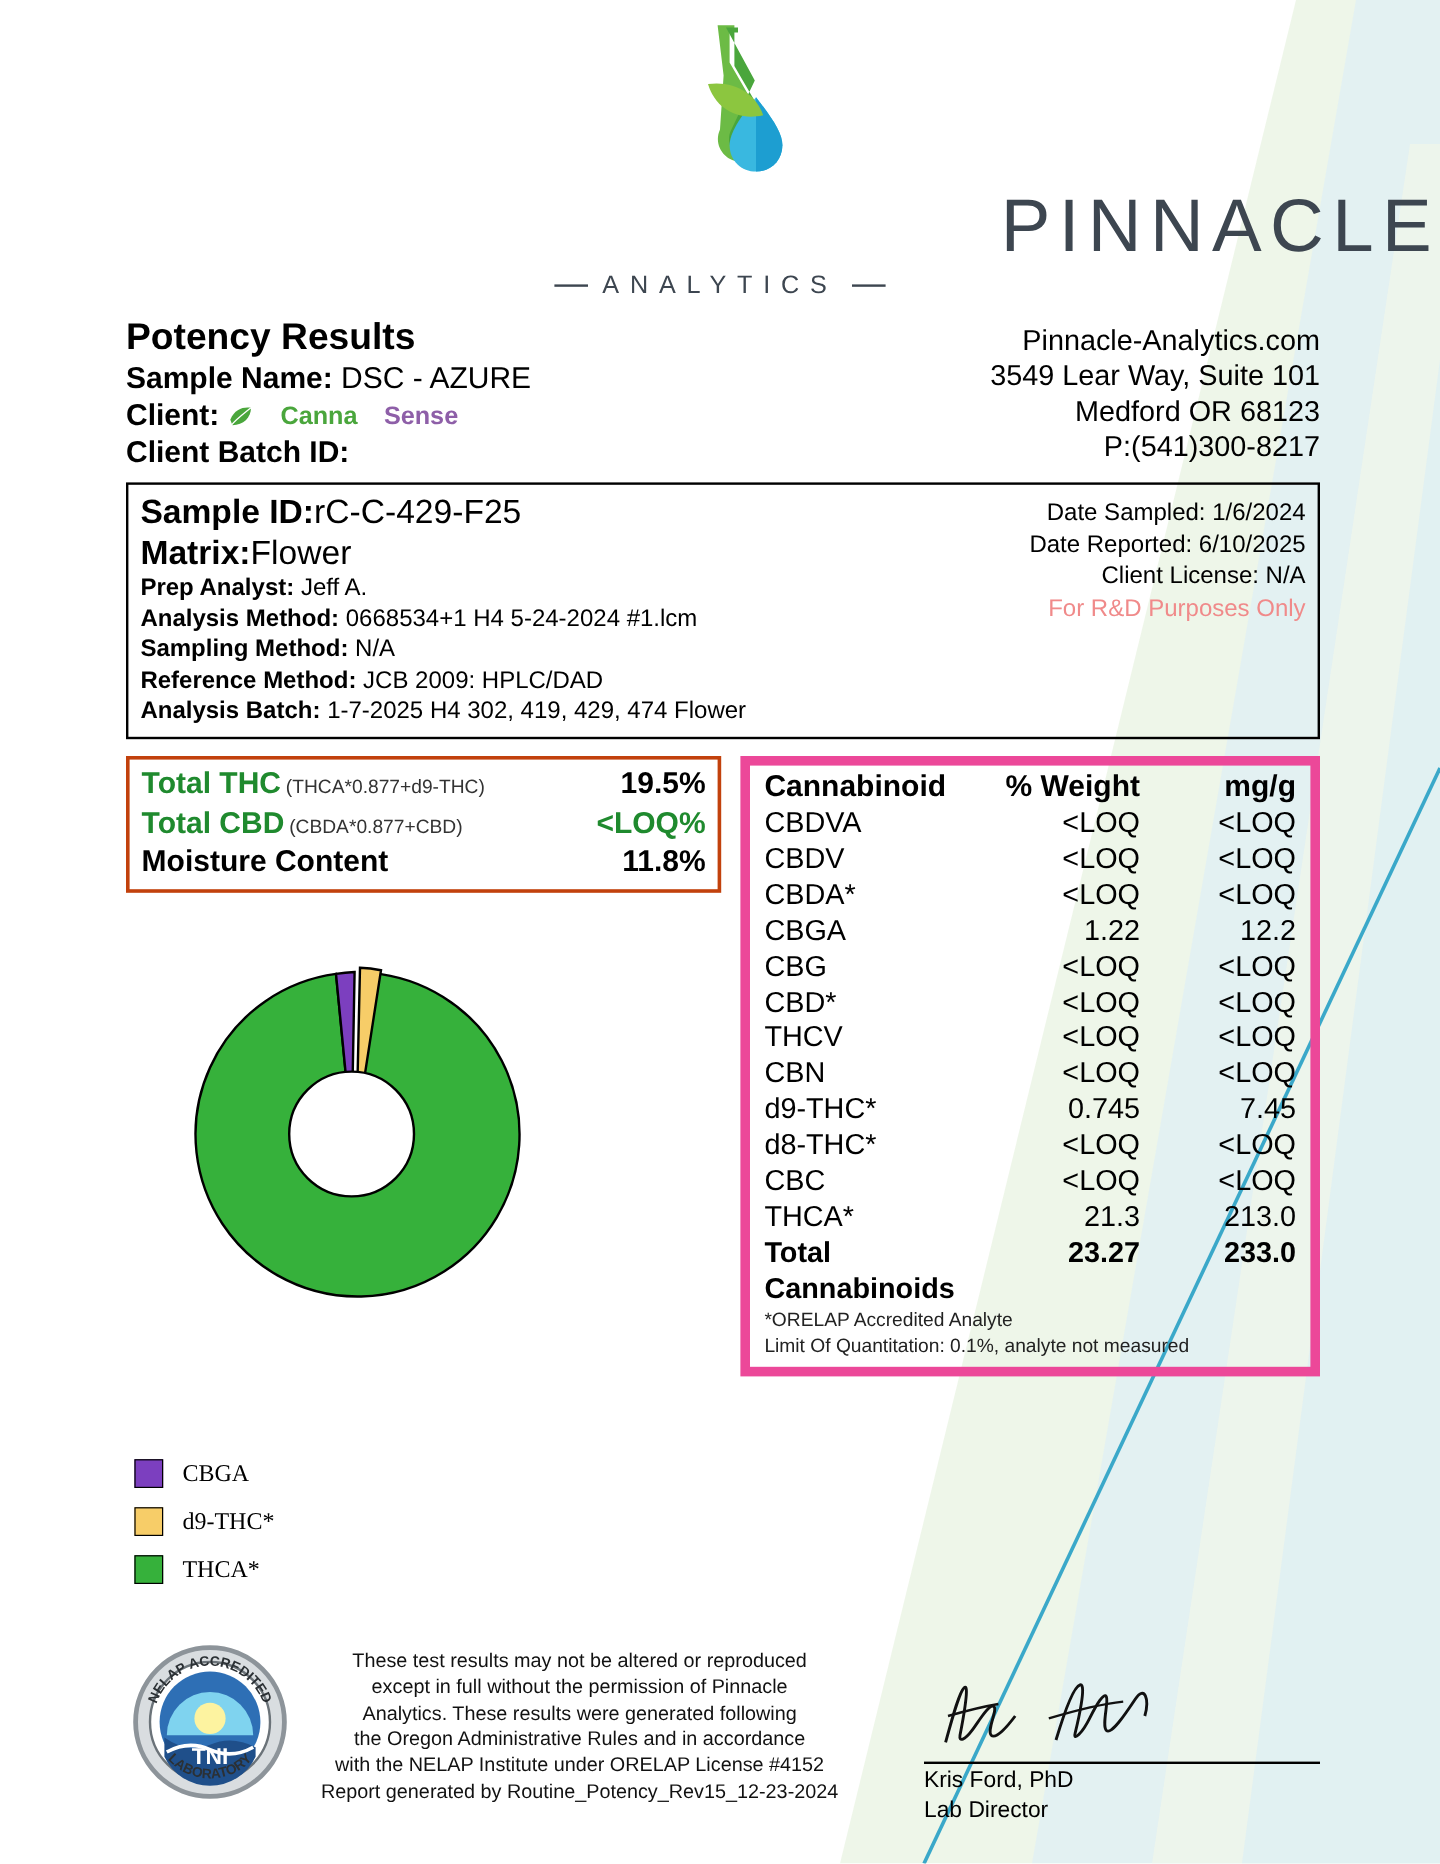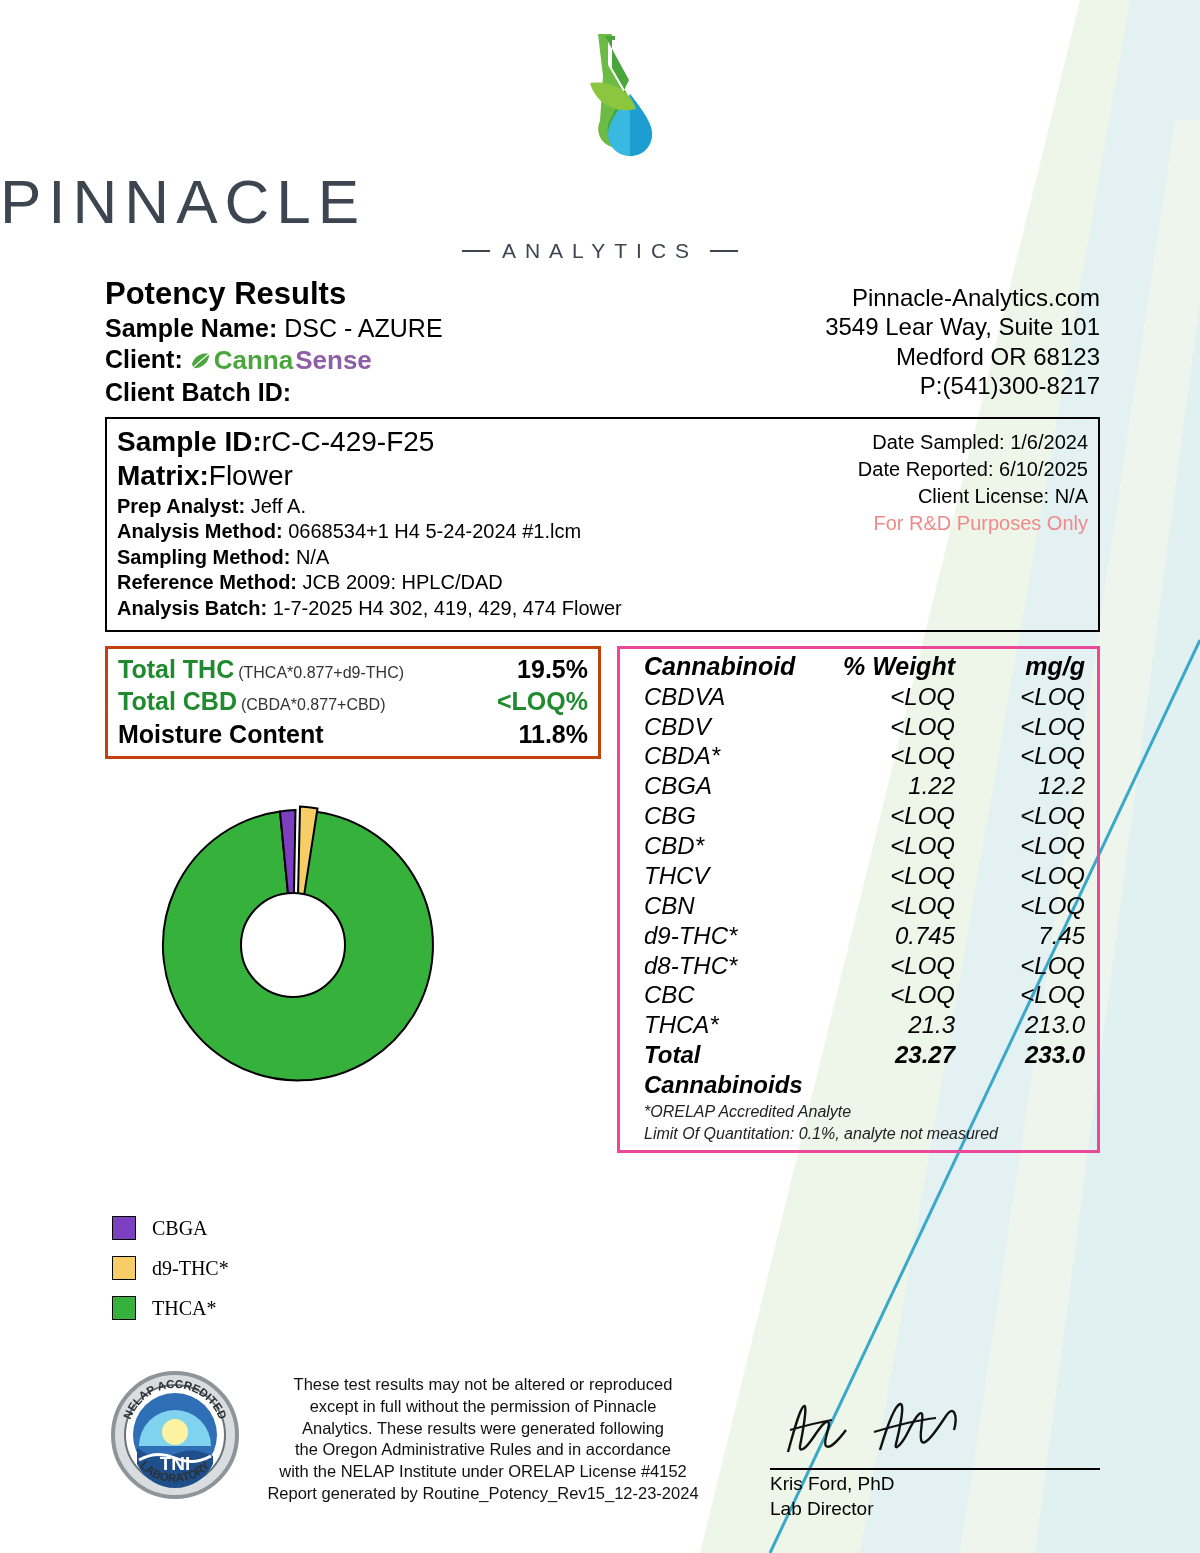--- a/index.html
+++ b/index.html
@@ -12,21 +12,21 @@
     color:#000;
   }
   .page { position:relative; width:1200px; height:1553px; }
 
   
   .bg-art { position:absolute; inset:0; z-index:0; pointer-events:none; }
 
   .content { position:relative; z-index:2; }
 
   
-  .logo-wrap { text-align:left; padding-top:28px; }
+  .logo-wrap { text-align:right; padding-top:15px; }
   .logo-mark { display:block; margin:0 auto; }
   .logo-word {
     font-size:62px; letter-spacing:7px; color:#3d4650;
     font-family:"Liberation Sans", sans-serif; font-weight:400;
     margin-top:-2px;
   }
   .logo-sub {
     font-size:21px; letter-spacing:9px; color:#3d4650; margin-top:2px;
     display:flex; align-items:center; justify-content:center; gap:12px;
   }
@@ -34,21 +34,21 @@
 
   
   .header { display:flex; justify-content:space-between; padding:14px 100px 0 105px; }
   .hdr-left .title { font-size:31px; font-weight:bold; line-height:1.12; }
   .hdr-left .row { font-size:25px; font-weight:bold; line-height:1.2; margin-top:1px; white-space:nowrap; }
   .hdr-left .row .val { font-weight:normal; font-size:25px; }
   .hdr-right { text-align:right; font-size:24px; line-height:1.22; padding-top:6px; }
 
   .cannasense { display:inline-flex; align-items:center; gap:2px; vertical-align:-3px; }
   .cs-leaf { width:22px; height:20px; }
-  .cs-text { font-size:26px; font-weight:bold; font-family:"Liberation Sans", sans-serif; }
+  .cs-text { font-size:21px; font-weight:bold; font-family:"Liberation Sans", sans-serif;margin-left:20px; }
   .cs-canna { color:#4aa63c; }
   .cs-sense { color:#8e5fa8; }
 
   
   .sample-box {
     margin:10px 100px 0 105px; border:2px solid #000; display:flex;
     justify-content:space-between; padding:6px 10px 8px 10px;
   }
   .sb-left { flex:1; }
   .sb-left .big { font-size:28px; font-weight:bold; line-height:1.22; }
@@ -59,21 +59,21 @@
   .rnd { color:#f08a8a; }
 
   
   .mid { display:flex; margin:14px 100px 0 105px; gap:16px; align-items:flex-start; }
   .totals { border:3px solid #c2410c; width:470px; padding:4px 10px 6px 10px; }
   .totals .trow { display:flex; justify-content:space-between; align-items:baseline; font-size:25px; font-weight:bold; line-height:1.3; }
   .totals .grn { color:#1f8a2e; }
   .totals .formula { font-size:16px; font-weight:normal; color:#333; margin-left:4px; }
   .totals .tlabel { display:flex; align-items:baseline; }
 
-  .cannabinoid-table { border:3px solid #ec4899; flex:1; padding:2px 12px 6px 24px; min-height:470px;font-style:italic; }
+  .cannabinoid-table { border:8px solid #ec4899; flex:1; padding:2px 12px 6px 12px; min-height:470px; }
   .ct-head, .ct-row { display:flex; font-size:24px; line-height:1.245; }
   .ct-head { font-weight:bold; font-size:25px; border-bottom:0; }
   .ct-name { flex:1; text-align:left; }
   .ct-pct { width:150px; text-align:right; }
   .ct-mg { width:130px; text-align:right; }
   .ct-total { font-weight:bold; }
   .ct-note { font-size:16px; color:#222; line-height:1.25; margin-top:2px; }
 
   
   .donut-wrap { position:absolute; left:148px; top:800px; }

